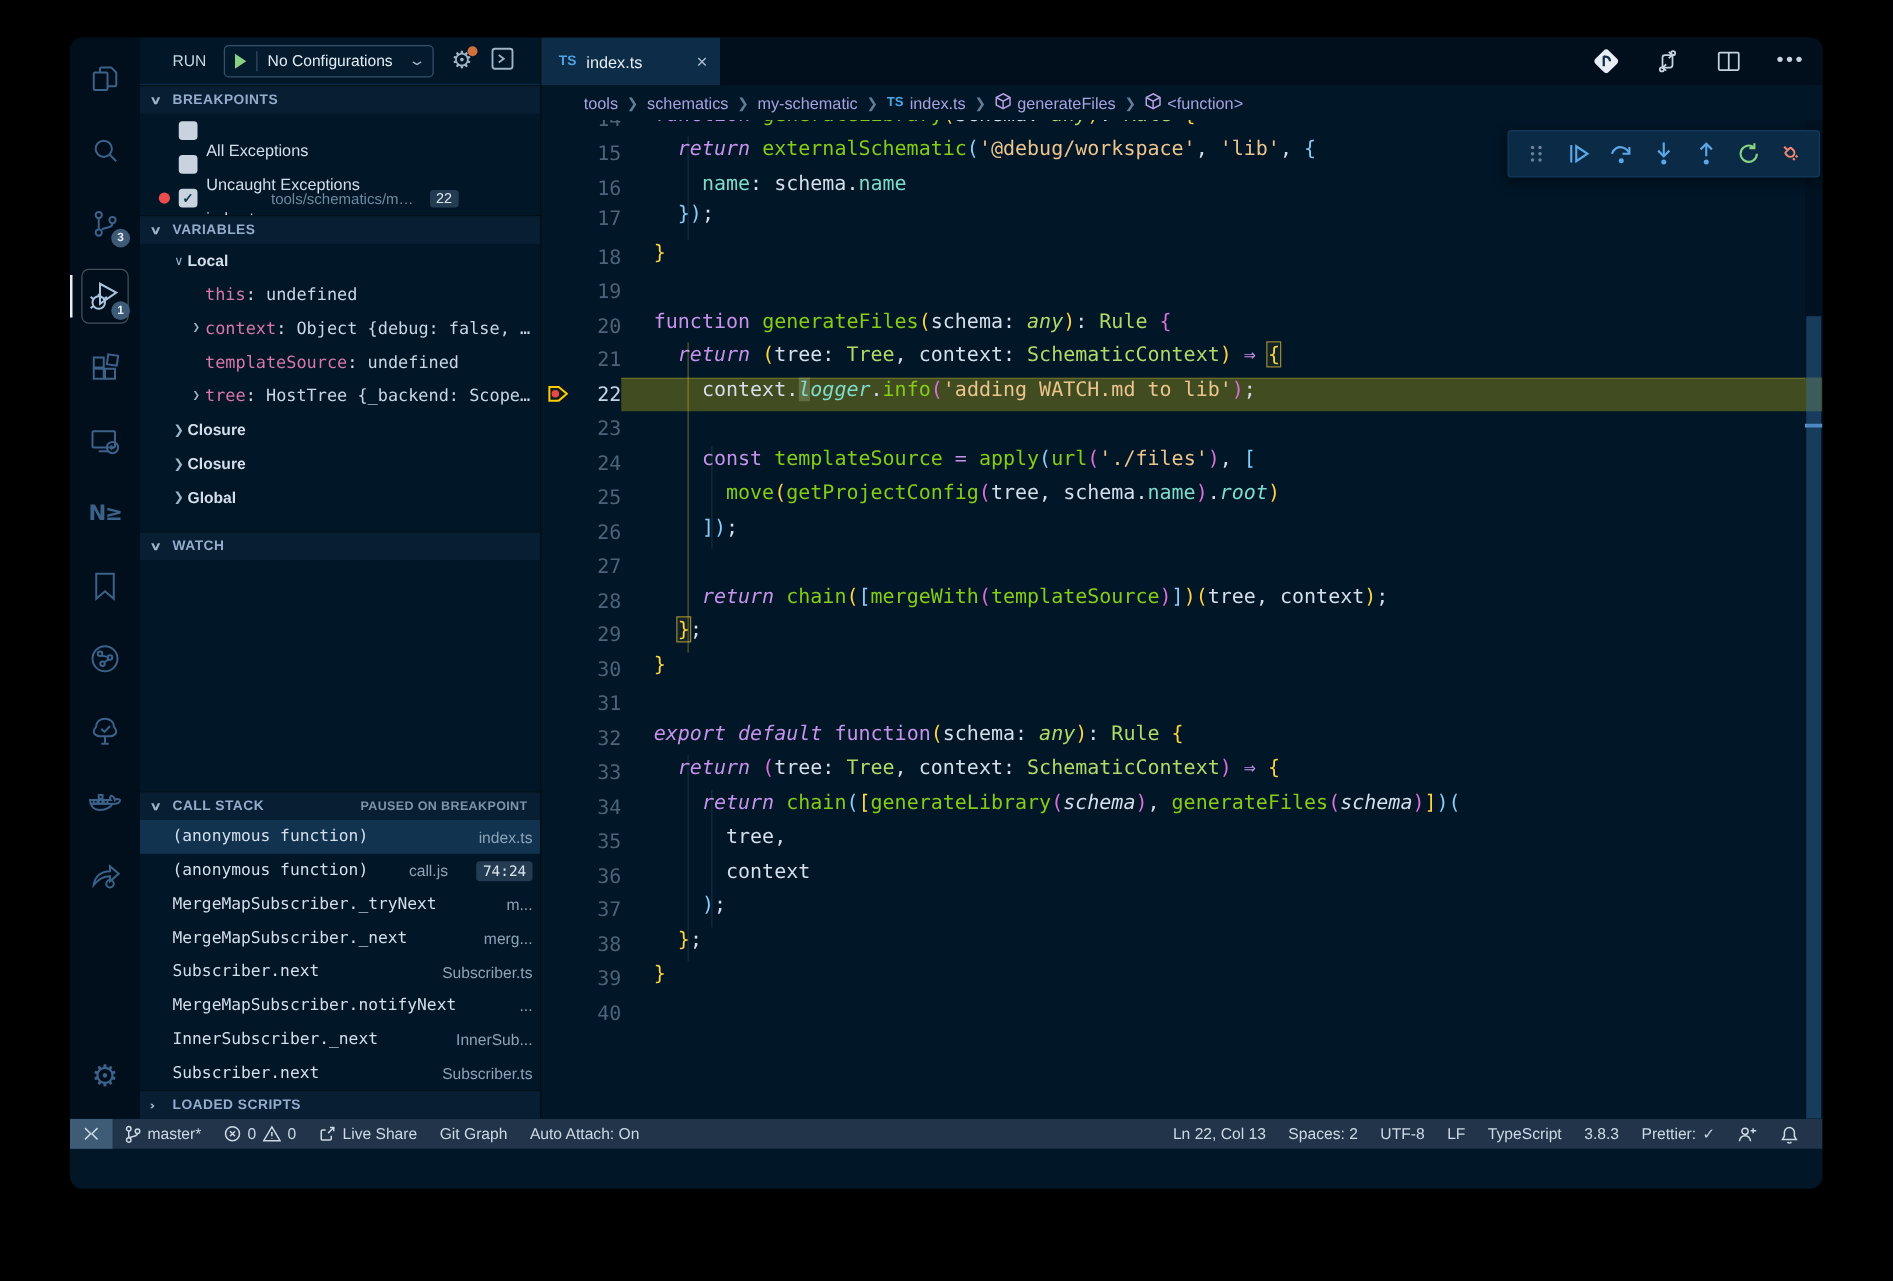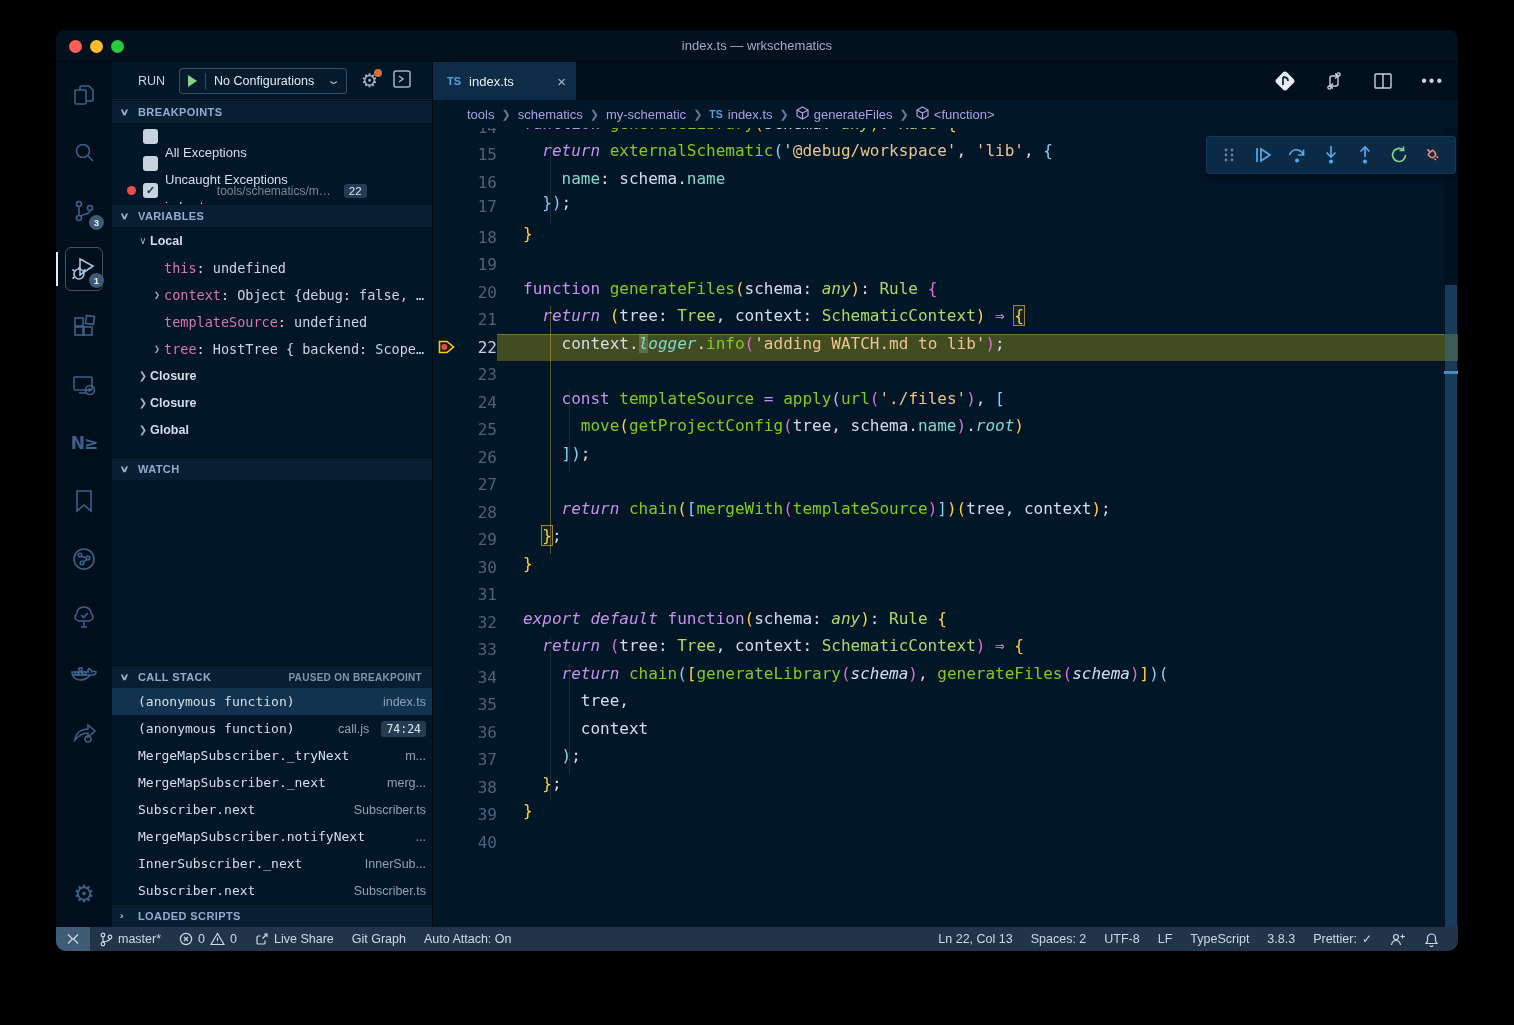--- a/index.html
+++ b/index.html
@@ -81,21 +81,21 @@
 
   
   .var-row { font-size:13.5px; }
   .tw-slot { width:14px; display:flex; justify-content:center; color:#9db3c8; font-size:10px; flex:none; }
   .scope-label { font-weight:700; color:#d6deeb; font-size:12.5px; }
   .var-name { color:#d976ab; }
   .var-punc { color:#d6deeb; }
   .var-value { color:#c9d6e6; overflow:hidden; text-overflow:ellipsis; }
 
   
-  .cs-row { padding-left:26px; font-size:13px; display:flex; gap:12px; }
+  .cs-row { padding-left:26px; font-size:13px; display:flex; gap:23px; }
   .cs-row.selected { background:#11334f; }
   .cs-name { color:#d6deeb; flex:0 1 auto; overflow:hidden; text-overflow:ellipsis; }
   .cs-file { margin-left:auto; color:#8ba3b8; font-family:"Liberation Sans",sans-serif; font-size:12.5px;
              flex:none; }
   .cs-badge { flex:none; }
 
   
   .editor { flex:1; display:flex; flex-direction:column; background:#011627; position:relative; min-width:0; }
   .tabbar { height:38px; background:#010f1d; display:flex; align-items:stretch; position:relative; flex:none; }
   .tab { width:143px; background:#0d2c47; display:flex; align-items:center; gap:8px; padding:0 10px 0 14px;
@@ -164,28 +164,20 @@
   .remote { background:#3f5c77; width:34px; justify-content:center; padding:0; }
   .remote svg { stroke:#eaf1f7; stroke-width:1.6; fill:none; }
   .sb-item svg { stroke:#cdd9e5; fill:none; stroke-width:1.2; }
   .check { font-size:12px; }
 </style>
 </head>
 <body>
 
 <div class="window">
 
-  <div class="titlebar">
-    <div class="lights">
-      <div class="light red"></div>
-      <div class="light yellow"></div>
-      <div class="light green"></div>
-    </div>
-    <div class="title">index.ts — wrkschematics</div>
-  </div>
 
   <div class="main">
 
     <div class="activitybar">
       <div class="act-item">
         <svg width="26" height="26" viewBox="0 0 26 26">
             <rect x="4" y="8" width="11" height="14" rx="1"></rect>
             <path d="M9 8V5a1 1 0 0 1 1-1h8l4 4v10a1 1 0 0 1-1 1h-6"></path>
           </svg>
       </div>

